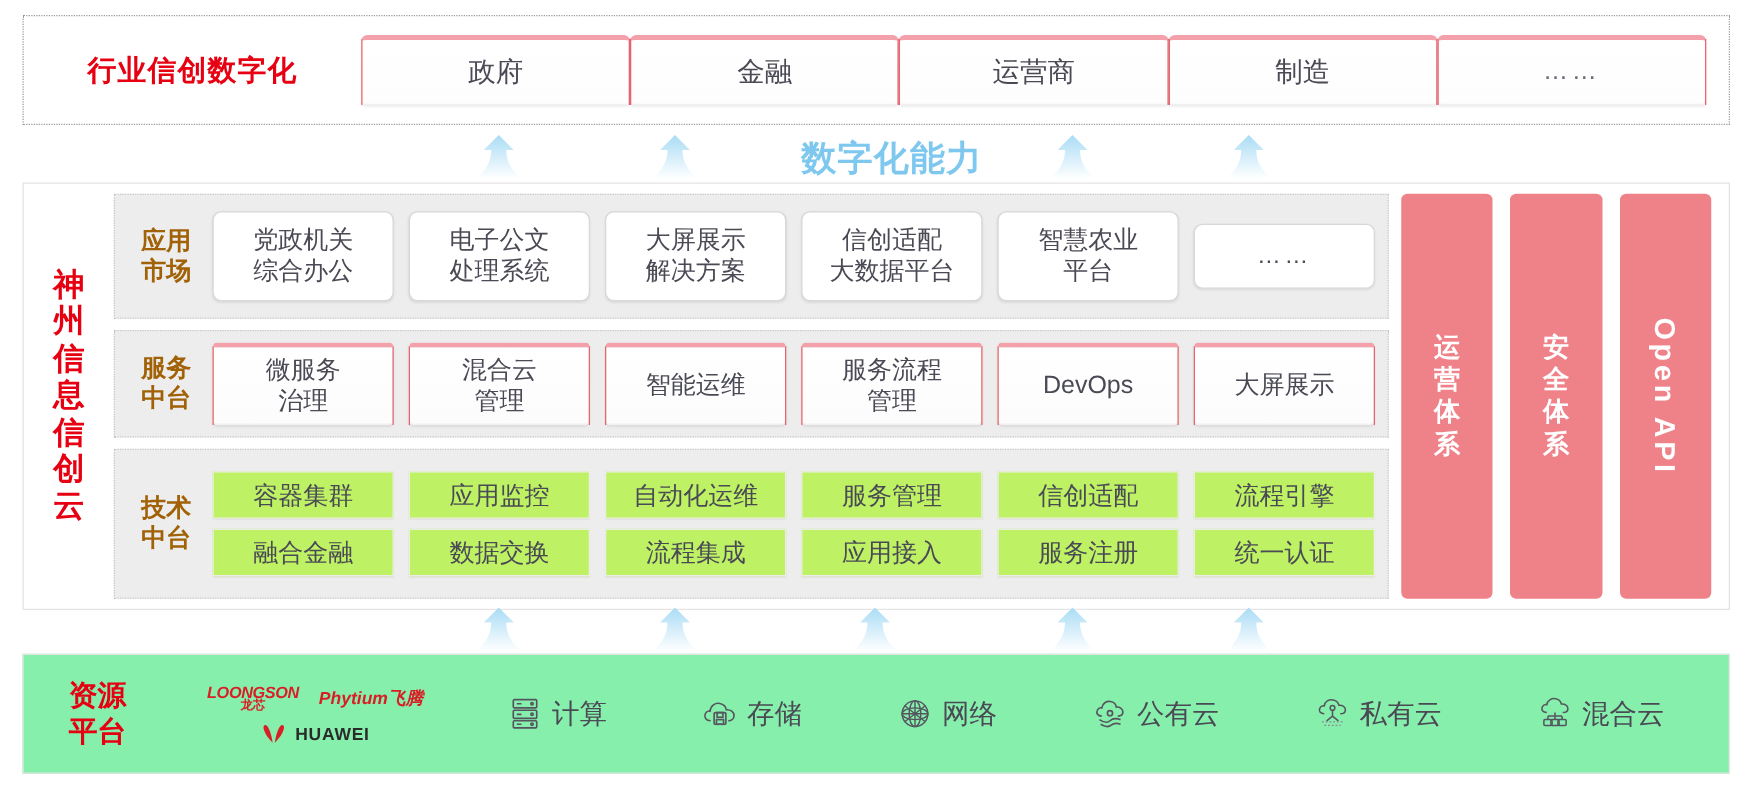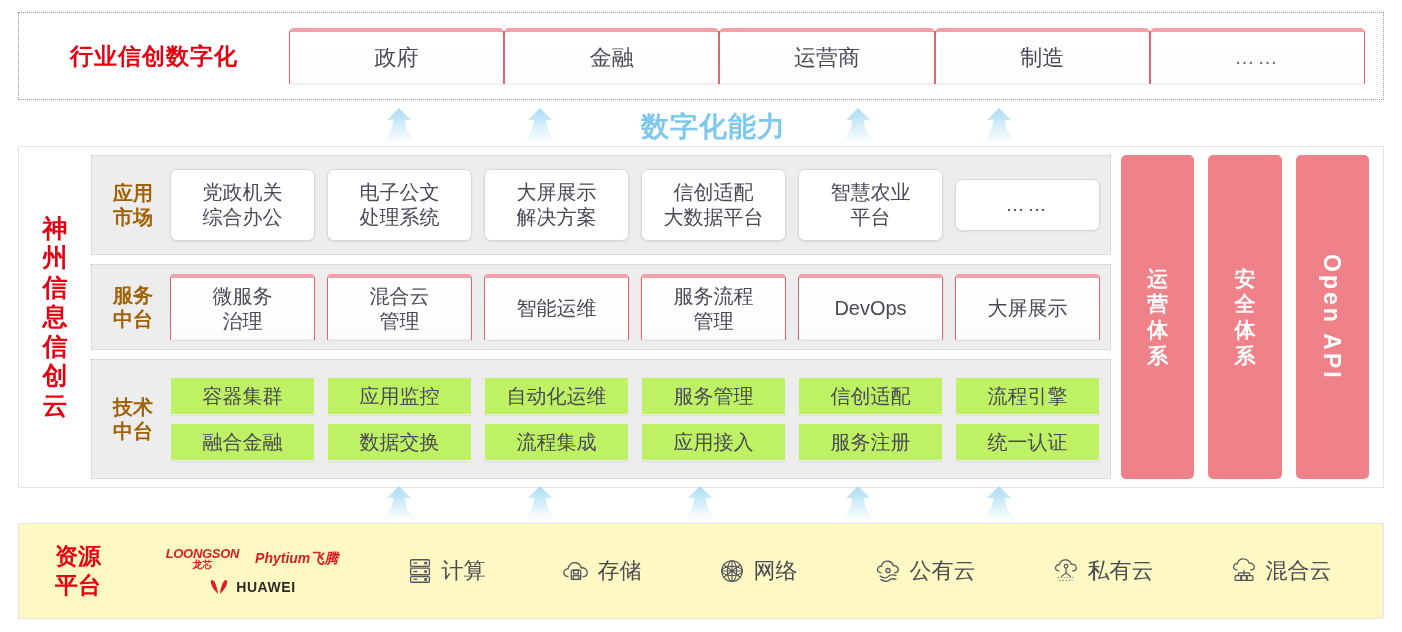--- a/index.html
+++ b/index.html
@@ -147,21 +147,21 @@
     transform: rotate(0deg); letter-spacing: 3px; font-size: 23px;
   }
 
   
   .gap-bot { position: absolute; left: 0; top: 489px; width: 1402px; height: 34px; }
 
   
   .res-box {
     position: absolute; left: 18px; top: 523px;
     width: 1366px; height: 96px;
-    background: #fef9c3; border: 1px solid #e4e4e4;
+    background: #86efac; border: 1px solid #e4e4e4;
     display: flex; align-items: center;
   }
   .res-title {
     flex: 0 0 118px; text-align: center;
     color: #e60012; font-weight: bold; font-size: 23px; line-height: 1.25;
   }
   .vendor-logos {
     flex: 0 0 230px; display: flex; flex-direction: column;
     align-items: center; justify-content: center; gap: 9px;
   }

